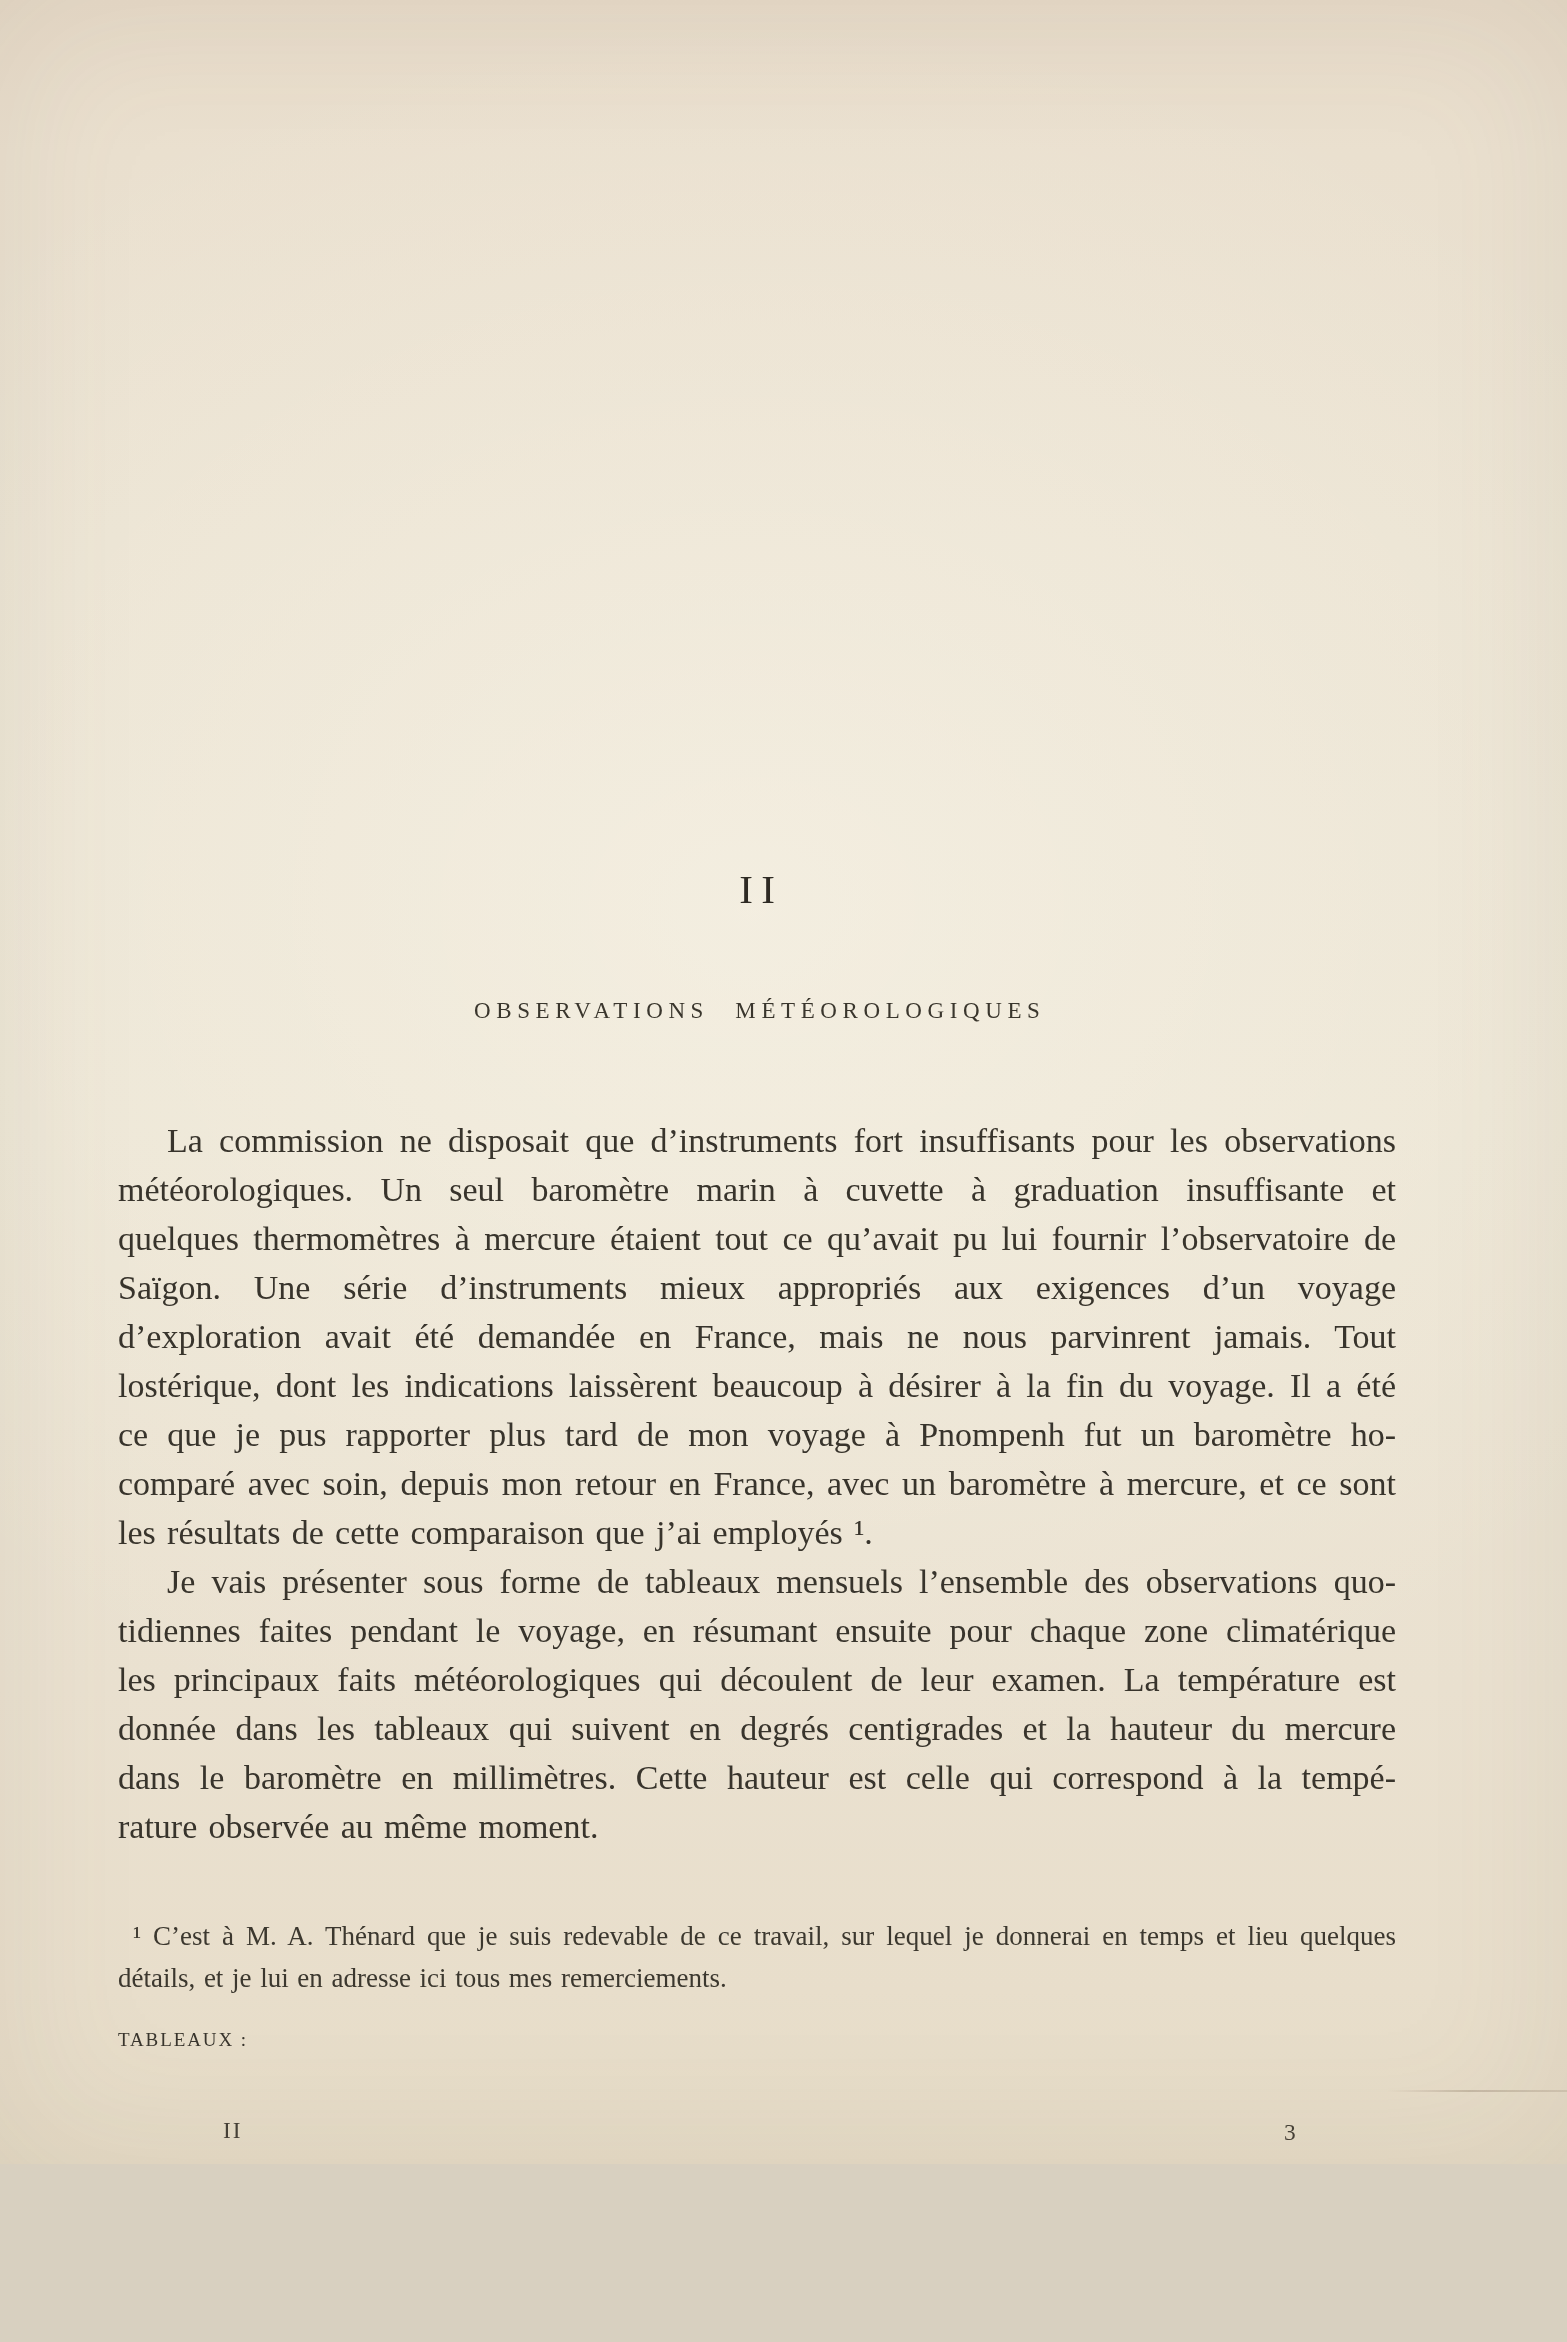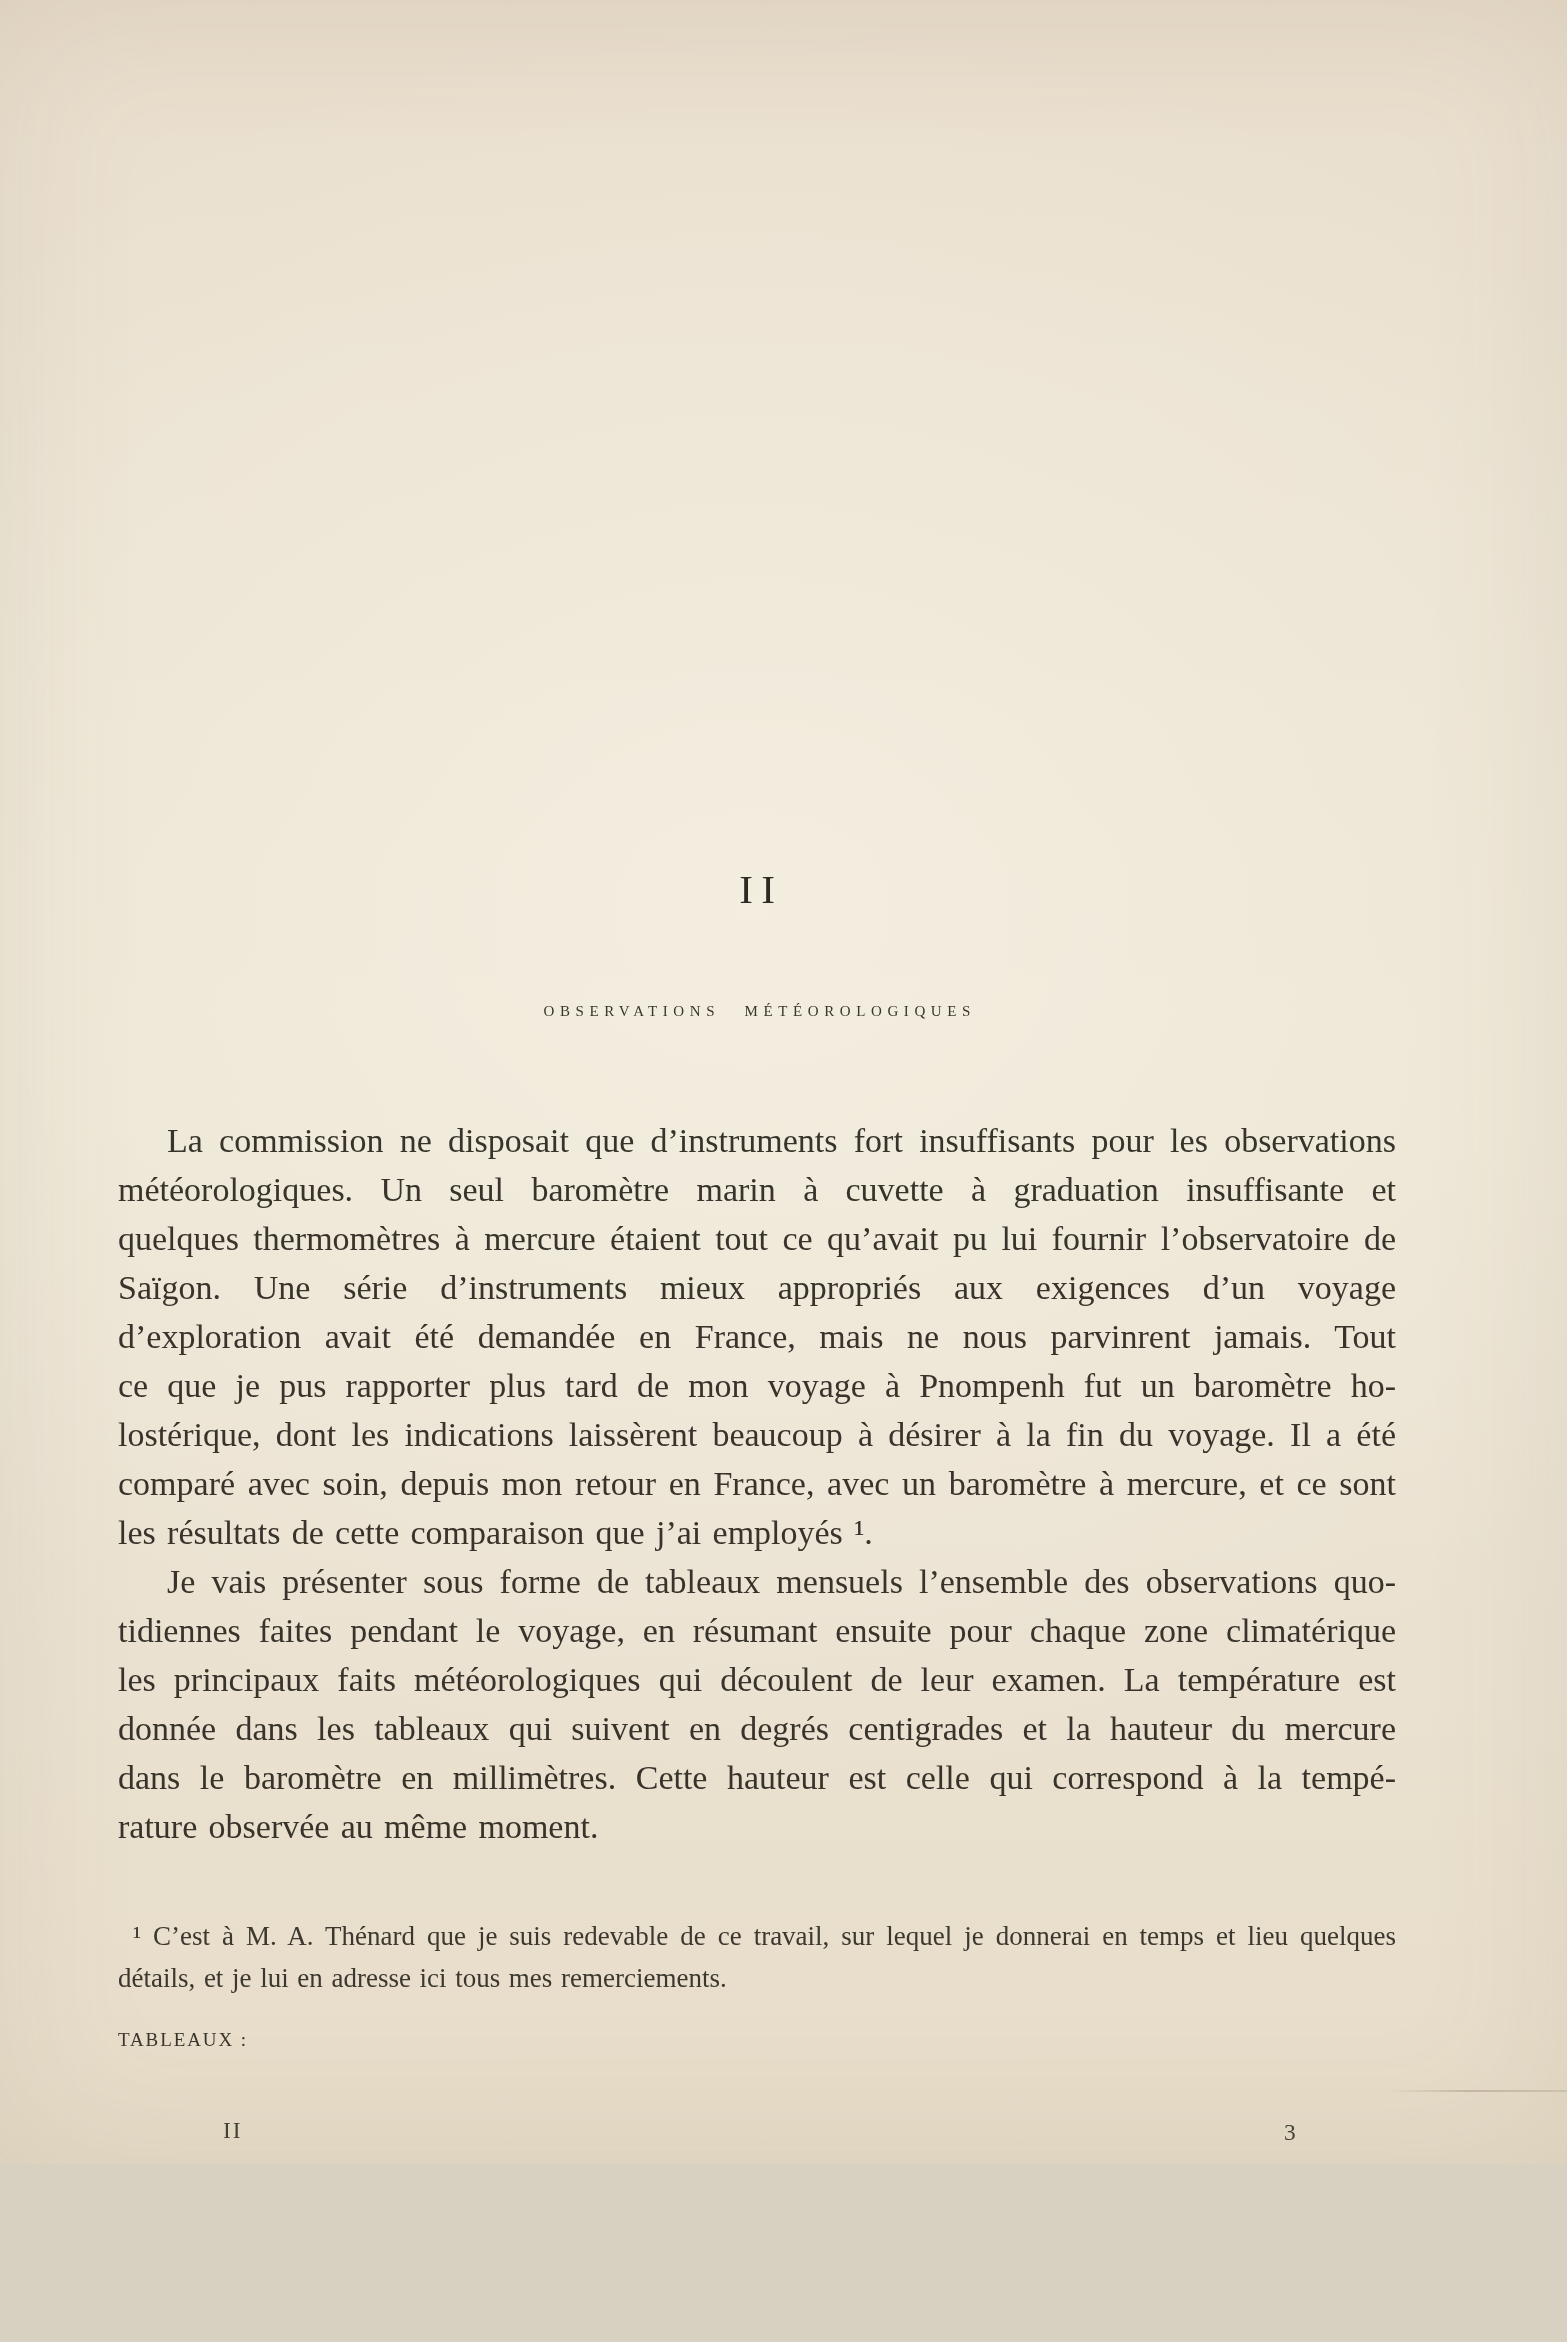--- a/index.html
+++ b/index.html
@@ -36,21 +36,21 @@
     text-align: center;
     font-size: 41px;
     line-height: 41px;
     letter-spacing: 8.4px;
     padding-left: 8.4px; 
     color: #2e2a23;
   }
   .section-title {
     margin-top: 88px;
     text-align: center;
-    font-size: 15px;
+    font-size: 23px;
     line-height: 26px;
     letter-spacing: 5.6px;
     word-spacing: 15px;
     padding-left: 5.6px;
     color: #3a362d;
   }
   .body-paragraphs {
     margin-top: 92px;
     font-size: 34px;
     line-height: 49px;
@@ -105,22 +105,22 @@
 
     <div class="section-title">OBSERVATIONS MÉTÉOROLOGIQUES</div>
 
     <div class="body-paragraphs">
         <div class="paragraph">
           <div class="line first">La commission ne disposait que d’instruments fort insuffisants pour les observations</div>
           <div class="line">météorologiques. Un seul baromètre marin à cuvette à graduation insuffisante et</div>
           <div class="line">quelques thermomètres à mercure étaient tout ce qu’avait pu lui fournir l’observatoire de</div>
           <div class="line">Saïgon. Une série d’instruments mieux appropriés aux exigences d’un voyage</div>
           <div class="line">d’exploration avait été demandée en France, mais ne nous parvinrent jamais. Tout</div>
+          <div class="line">lostérique, dont les indications laissèrent beaucoup à désirer à la fin du voyage. Il a été</div>
           <div class="line">ce que je pus rapporter plus tard de mon voyage à Pnompenh fut un baromètre ho-</div>
-          <div class="line">lostérique, dont les indications laissèrent beaucoup à désirer à la fin du voyage. Il a été</div>
           <div class="line">comparé avec soin, depuis mon retour en France, avec un baromètre à mercure, et ce sont</div>
           <div class="line last">les résultats de cette comparaison que j’ai employés ¹.</div>
         </div>
         <div class="paragraph">
           <div class="line first">Je vais présenter sous forme de tableaux mensuels l’ensemble des observations quo-</div>
           <div class="line">tidiennes faites pendant le voyage, en résumant ensuite pour chaque zone climatérique</div>
           <div class="line">les principaux faits météorologiques qui découlent de leur examen. La température est</div>
           <div class="line">donnée dans les tableaux qui suivent en degrés centigrades et la  hauteur du mercure</div>
           <div class="line">dans le baromètre en millimètres. Cette hauteur est celle qui correspond à la tempé-</div>
           <div class="line last">rature observée au même moment.</div>

